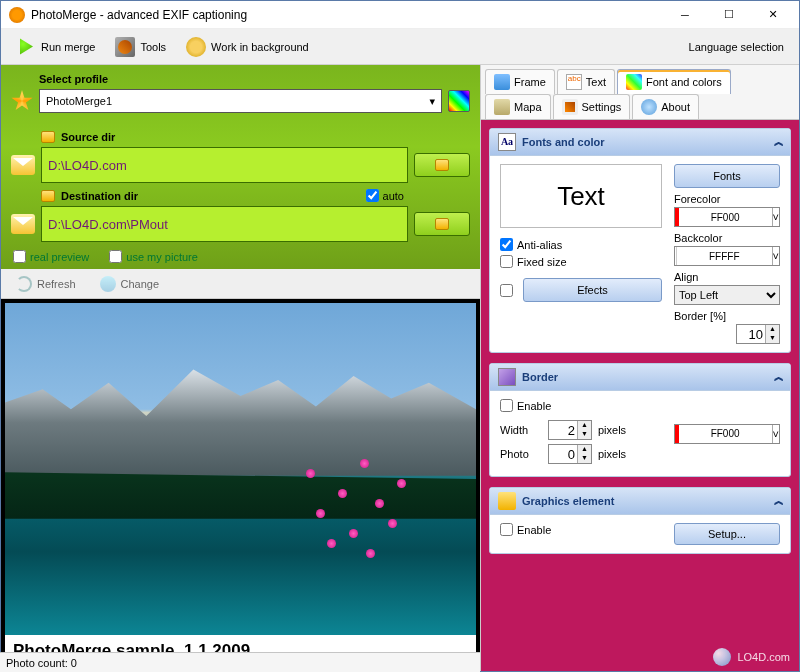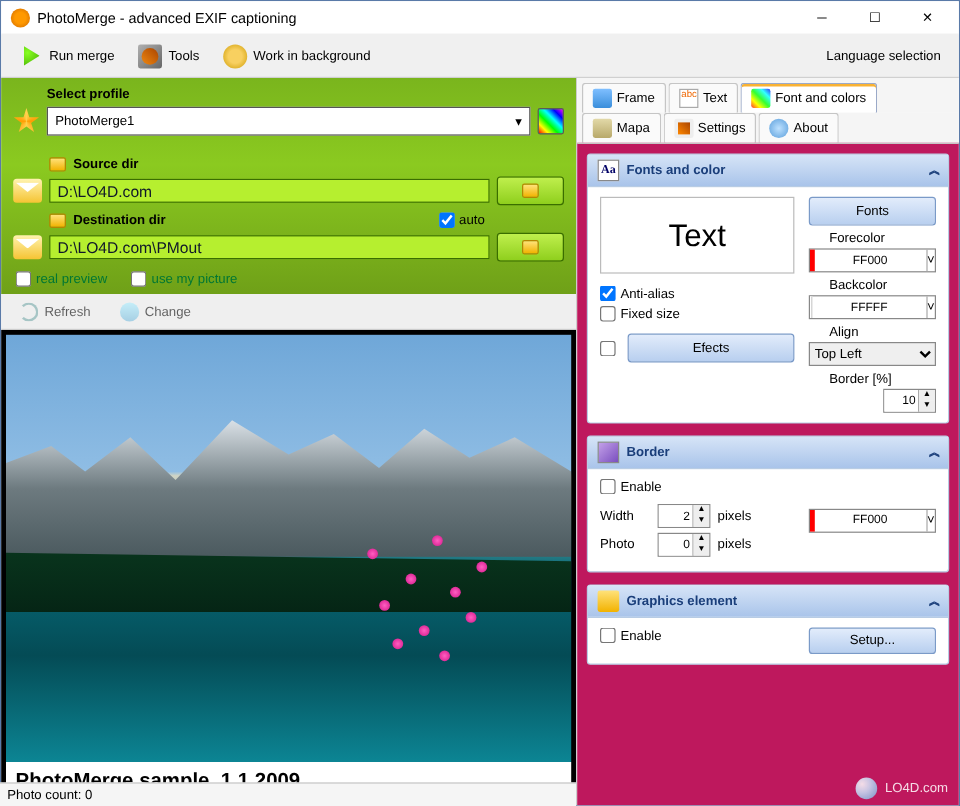--- a/index.html
+++ b/index.html
@@ -26,21 +26,21 @@
 .greenpanel { background: linear-gradient(to bottom,#7ab51d 0%,#8bca20 40%,#6fa018 100%); padding: 8px 10px 6px 10px; color: #000; }
 .row { display: flex; align-items: center; gap: 6px; margin-bottom: 4px; }
 .star-ico { width: 22px; height: 22px; background: conic-gradient(#ffd24d,#ff9c00,#ffd24d,#ff9c00,#ffd24d); clip-path: polygon(50% 0%,61% 35%,98% 35%,68% 57%,79% 91%,50% 70%,21% 91%,32% 57%,2% 35%,39% 35%); }
 .folder-ico { width: 14px; height: 12px; background: linear-gradient(#ffe27a,#f2b200); border-radius: 2px; border: 1px solid #b58500; }
 .mail-ico { width: 24px; height: 20px; background: linear-gradient(#fff3b0,#f5c433); border-radius: 3px; position: relative; }
 .mail-ico:after{content:"";position:absolute;top:3px;left:2px;right:2px;height:8px;background:#fff;clip-path:polygon(0 0,50% 100%,100% 0);}
 .sel-label { font-weight: bold; font-size: 11px; }
 .profile-combo { flex:1; background:#fff; border:1px solid #555; height: 24px; display:flex; align-items:center; padding:0 6px; font-size: 13px; }
 .profile-combo .caret { margin-left:auto; }
 .rainbow { width:22px; height:22px; border:1px solid #5a5a5a; background: linear-gradient(45deg,#f00,#ff0,#0f0,#0ff,#00f,#f0f); border-radius:2px; }
-.src-input { flex:1; background:#b6ef2f; border:1px solid #3a6e00; height:20px; padding:0 6px; color:#0f172a; font-size:13px; }
+.src-input { flex:1; background:#b6ef2f; border:1px solid #3a6e00; height:36px; padding:0 6px; color:#701a75; font-size:13px; }
 .browse-btn { width: 56px; height:24px; background: linear-gradient(#bfef4d,#8fcf1d); border:1px solid #3a6e00; border-radius:3px; display:flex; align-items:center; justify-content:center; }
 .chk { display:flex; align-items:center; gap:4px; font-size:11px; }
 .chk input { width:13px; height:13px; }
 .green-bottom { display:flex; gap:20px; padding:4px 2px 0; }
 .green-bottom .chk { color:#073; }
 
 .sub-toolbar { height: 30px; background:#efefef; border-bottom:1px solid #ccc; display:flex; align-items:center; gap:6px; padding:2px 6px; }
 .sub-toolbar .tbtn { opacity: 0.6; }
 .sub-toolbar .ticon { width:16px; height:16px; }
 .ticon.refresh { border:2px solid #7aa; border-radius:50%; border-left-color:transparent; }
@@ -74,30 +74,30 @@
 .panel-h { display:flex; align-items:center; gap:6px; padding:4px 8px; background:linear-gradient(#d6e4f7,#a9c4ea); color:#1a3e7a; font-weight:bold; border-bottom:1px solid #b8cce4; }
 .panel-h .collapse { margin-left:auto; font-size:10px; cursor:pointer; letter-spacing:-2px;}
 .panel-h .ph-icon{width:18px;height:18px;}
 .ph-icon.aa{background:#fff;border:1px solid #888;font:bold 10px Georgia;color:#006;text-align:center;line-height:16px;}
 .ph-icon.border{background:linear-gradient(135deg,#c3a0e8,#7a4fbf);border:1px solid #888;}
 .ph-icon.gfx{background:linear-gradient(#ffe27a,#f2b200);border-radius:2px;}
 .panel-b { padding:8px 10px; display:flex; gap:12px; }
 .col-l { flex:1; }
 .col-r { width: 106px; display:flex; flex-direction:column; gap:2px; }
 .textprev { border:1px solid #bbb; background:#fff; height:64px; display:flex; align-items:center; justify-content:center; font: 26px "Segoe UI",sans-serif; }
-.field-lbl { font-size:11px; margin-top:3px;margin-left:17px; }
+.field-lbl { font-size:11px; margin-top:3px; }
 .bluebtn { height:24px; background:linear-gradient(#e2ecfb,#b8cfef); border:1px solid #7a9ac8; border-radius:3px; display:flex; align-items:center; justify-content:center; cursor:pointer; font-size:11px; }
 .bluebtn.sm{height:22px;}
 .colorpick { display:flex; border:1px solid #888; height:20px;gap:32px; }
 .colorpick .sw { width:22px; }
 .colorpick .val { flex:1; display:flex; align-items:center; justify-content:center; font-size:10px; }
 .colorpick .dd { width:18px; border-left:1px solid #aaa; display:flex; align-items:center; justify-content:center; }
 select.small { height:20px; font-size:11px; width:100%; border:1px solid #888; }
 .spin { display:flex; width:44px; height:20px; border:1px solid #888; }
-.spin input { width:28px; border:none; text-align:right; padding-right:2px; font-size:10px; }
+.spin input { width:28px; border:none; text-align:right; padding-right:2px; font-size:13px; }
 .spin .arrows { width:14px; display:flex; flex-direction:column; border-left:1px solid #aaa; }
 .spin .arrows span{flex:1;font-size:7px;text-align:center;line-height:8px;background:#eee;}
 .bord-row{display:flex;align-items:center;gap:6px;margin-bottom:4px;}
 .bord-row .lbl{width:42px;}
 
 .statusbar { height:20px; border-top:1px solid #c5c5c5; background:#f5f5f5; display:flex; align-items:center; padding:0 6px; position:absolute; bottom:0; left:0; width:480px; }
 .watermark{position:absolute;bottom:6px;right:10px;color:#fff;font-size:15px;opacity:0.85;display:flex;align-items:center;gap:6px;}
 .watermark .wm-ico{width:18px;height:18px;border-radius:50%;background:radial-gradient(circle at 30% 30%,#fff,#c8e2fa 40%,#6fa7d8 100%);}
 </style>
 </head>

